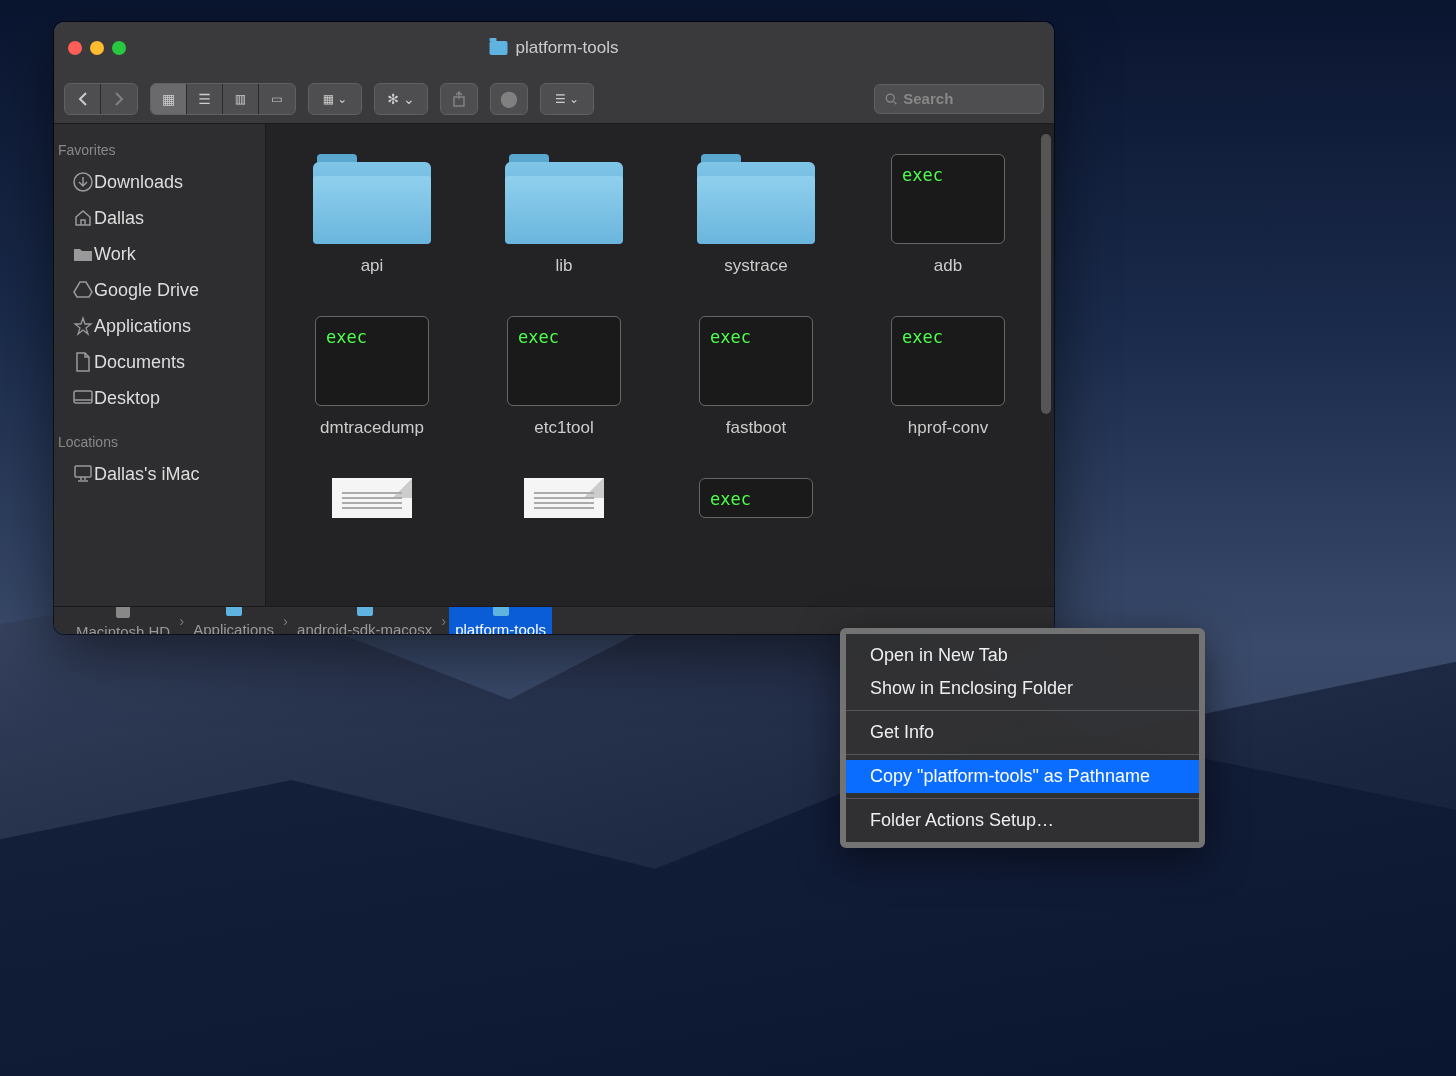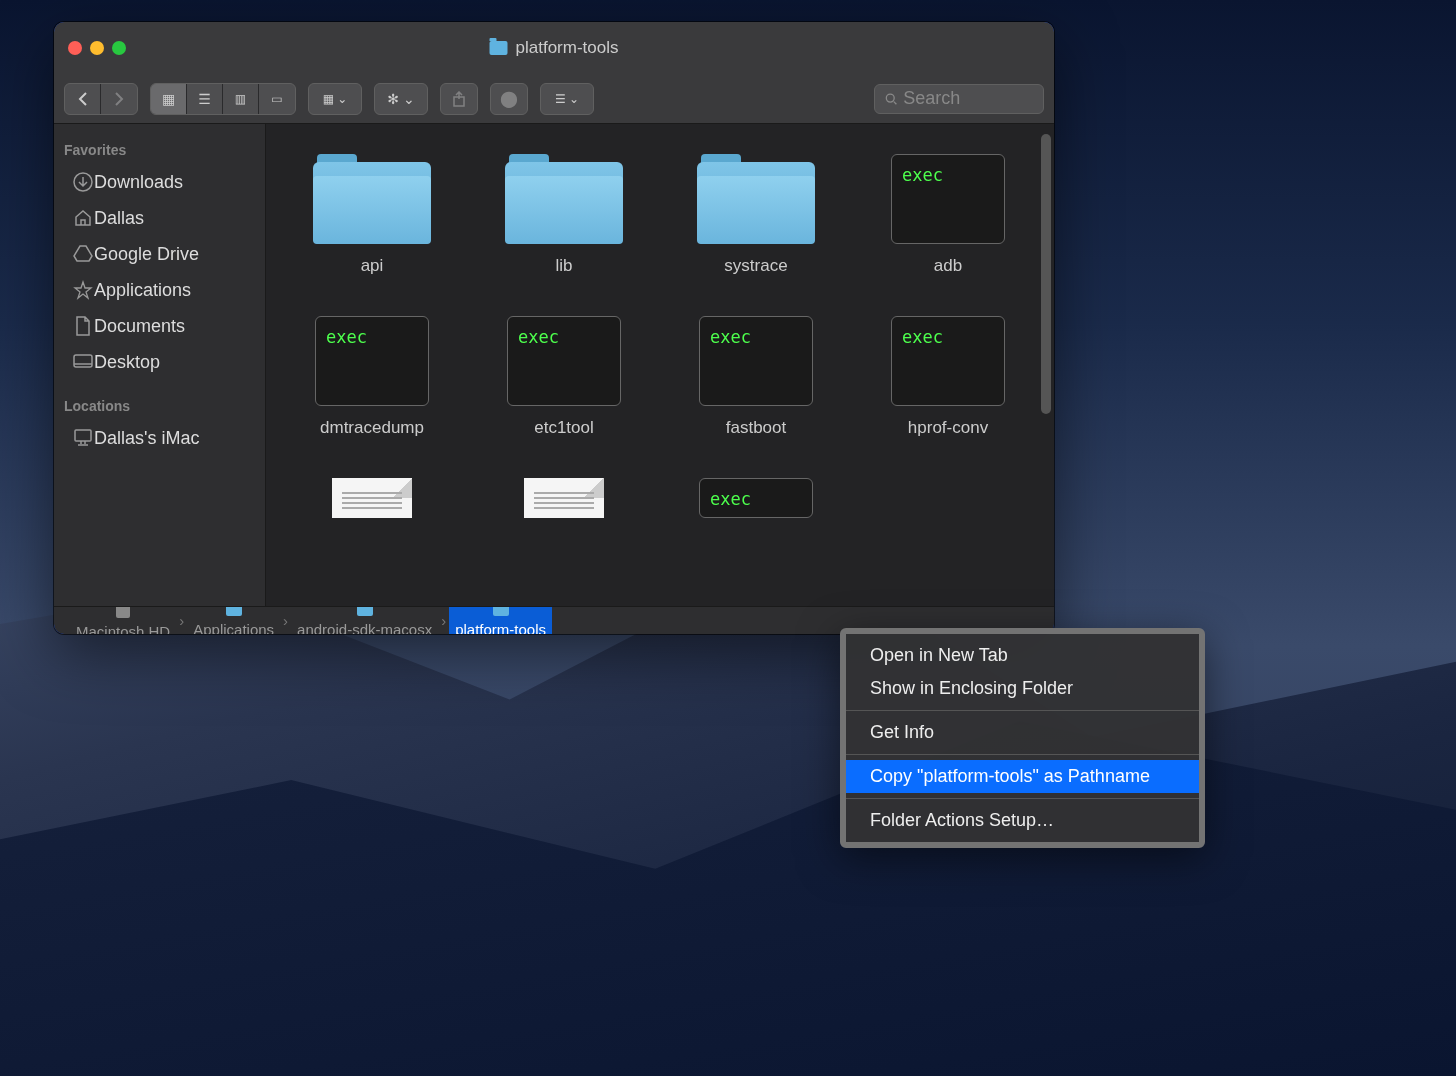--- a/index.html
+++ b/index.html
@@ -32,26 +32,26 @@
 .folder-mini::before { content: ""; position: absolute; top: -3px; left: 0; width: 7px; height: 3px; background: #5fb3e0; border-radius: 1px 1px 0 0; }
 
 .toolbar { height: 50px; background: #3a3a3c; border-bottom: 1px solid #1a1a1a; display: flex; align-items: center; padding: 0 10px; gap: 12px; }
 .tb-group { display: flex; background: #4e4e50; border-radius: 6px; overflow: hidden; border: 1px solid #606060; }
 .tb-btn { width: 36px; height: 30px; display: flex; align-items: center; justify-content: center; color: #ccc; border-right: 1px solid #2a2a2c; }
 .tb-btn:last-child { border-right: none; }
 .tb-btn.active { background: #6a6a6c; }
 .tb-btn.disabled { opacity: 0.4; }
 .tb-btn svg, .tb-btn span { pointer-events: none; }
 .search { flex: 0 0 170px; margin-left: auto; height: 30px; background: #4e4e50; border: 1px solid #606060; border-radius: 6px; display: flex; align-items: center; padding: 0 10px; gap: 6px; color: #888; }
-.search input { background: transparent; border: none; outline: none; color: #ccc; font-size: 18px; width: 100%; }
+.search input { background: transparent; border: none; outline: none; color: #ccc; font-size: 15px; width: 100%; font-weight: bold; }
 .search input::placeholder { color: #888; }
 
 .body-area { display: flex; height: calc(100% - 102px - 28px); }
 .sidebar { width: 212px; background: #2e2e30; padding: 12px 0; overflow-y: auto; border-right: 1px solid #1a1a1a; }
-.sb-header { color: #888; font-size: 14px; padding: 6px 10px; font-weight: 700; }
+.sb-header { color: #888; font-size: 14px; padding: 6px 4px; font-weight: 400; }
 .sb-item { display: flex; align-items: center; padding: 7px 18px; color: #ddd; font-size: 18px; cursor: default; }
 .sb-icon { width: 22px; height: 22px; display: flex; align-items: center; justify-content: center; color: #999; }
 
 .content { flex: 1; background: #232325; overflow-y: auto; padding: 30px 20px 10px 20px; position: relative; }
 .grid { display: grid; grid-template-columns: repeat(4, 1fr); gap: 40px 20px; }
 .item { display: flex; flex-direction: column; align-items: center; gap: 12px; }
 .folder-icon { width: 118px; height: 90px; position: relative; }
 .folder-back { position: absolute; top: 8px; width: 118px; height: 82px; background: linear-gradient(180deg, #7fc5e8 0%, #5aa8d0 100%); border-radius: 6px; }
 .folder-tab { position: absolute; top: 0; left: 4px; width: 40px; height: 14px; background: #5aa8d0; border-radius: 4px 4px 0 0; }
 .folder-front { position: absolute; top: 22px; width: 118px; height: 68px; background: linear-gradient(180deg, #8fd0ee 0%, #6ab5dd 100%); border-radius: 4px; }
@@ -185,20 +185,28 @@
       <div class="sb-item">
         <div class="sb-icon">
             <svg width="20" height="20" viewBox="0 0 20 20">
               <path d="M3 9 L10 3 L17 9 L17 17 L3 17 Z M8 17 L8 12 L12 12 L12 17" fill="none" stroke="#999" stroke-width="1.5"></path>
             </svg>
           </div>
         <span>Dallas</span>
       </div>
       <div class="sb-item">
         <div class="sb-icon">
+            <svg width="20" height="16" viewBox="0 0 20 16">
+              <path d="M1 3 L7 3 L9 5 L19 5 L19 15 L1 15 Z" fill="#999"></path>
+            </svg>
+          </div>
+        <span>Work</span>
+      </div>
+      <div class="sb-item">
+        <div class="sb-icon">
             <svg width="20" height="18" viewBox="0 0 20 18">
               <path d="M7 1 L13 1 L19 11 L16 16 L4 16 L1 11 Z" fill="none" stroke="#999" stroke-width="1.5"></path>
             </svg>
           </div>
         <span>Google Drive</span>
       </div>
       <div class="sb-item">
         <div class="sb-icon">
             <svg width="20" height="20" viewBox="0 0 20 20">
               <path d="M10 2 L12 8 L18 8 L13 12 L15 18 L10 14 L5 18 L7 12 L2 8 L8 8 Z" fill="none" stroke="#999" stroke-width="1.3"></path>

